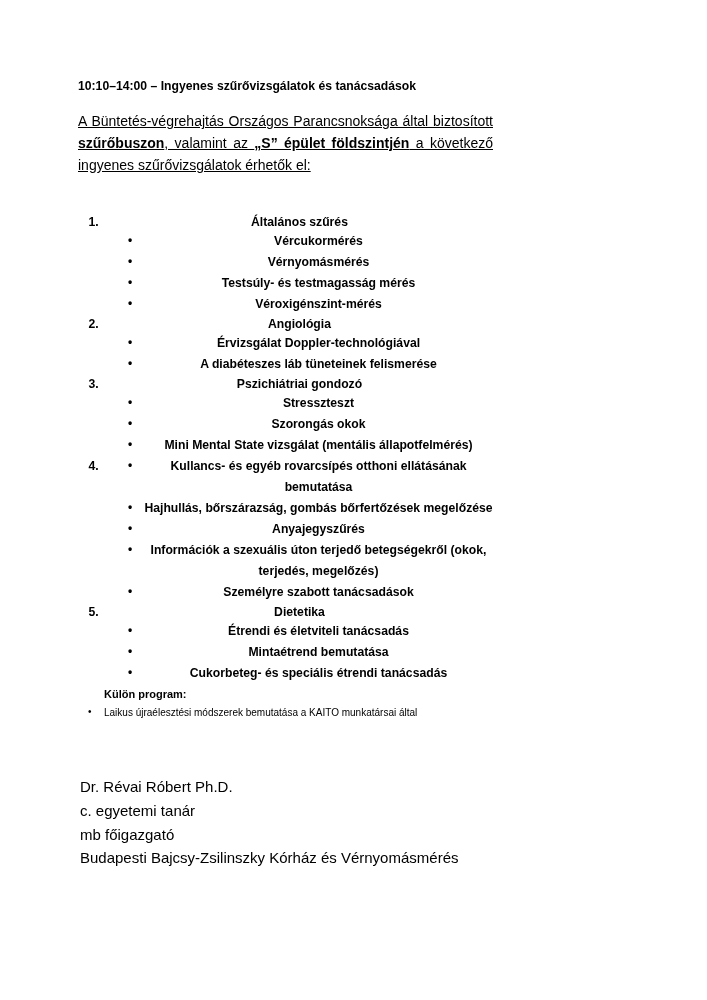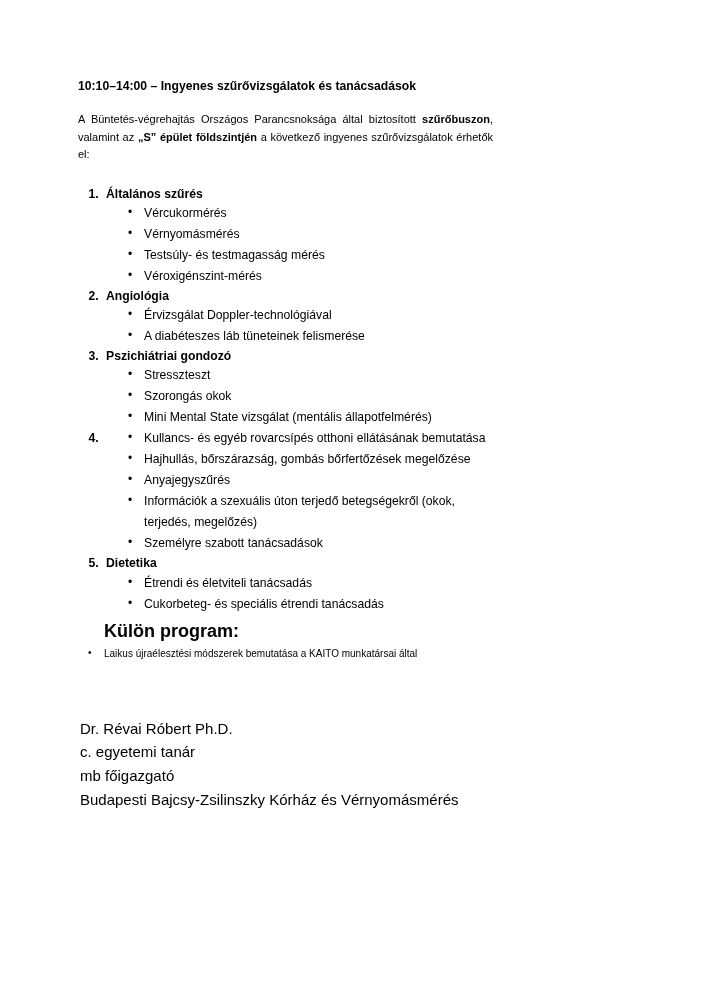--- a/index.html
+++ b/index.html
@@ -22,65 +22,67 @@
     padding: 78px 74px 4px 78px;
     background: #ffffff;
   }
   .doc-title {
     font-size: 12.2px;
     font-weight: bold;
     line-height: 1.35;
     margin: 0 0 17px 0;
   }
   .intro {
-    font-size: 11px;
+    font-size: 14px;
     line-height: 1.55;
     text-align: justify;
-    margin: 0 0 22px 0;
+    margin: 0 0 36px 0;
+    text-decoration: underline;
   }
   .intro b { font-weight: bold; }
 
   ol.sections {
     margin: 0;
     padding: 0 0 0 24px;
     list-style: decimal;
     font-size: 12.2px;
+    text-align: center;
   }
   ol.sections > li {
     font-weight: bold;
     line-height: 1.5;
     margin: 0 0 0 0;
     padding-left: 4px;
   }
   ol.sections > li > .sec-title {
     font-weight: bold;
   }
   ul.bullets {
     margin: 0 0 0 0;
     padding: 0 0 0 22px;
     list-style: none;
     font-weight: normal;
   }
   ul.bullets > li {
     position: relative;
-    font-weight: normal;
+    font-weight: bold;
     line-height: 1.72;
     padding-left: 16px;
     font-size: 12.2px;
   }
   ul.bullets > li:before {
     content: "•";
     position: absolute;
     left: 0;
     top: -1px;
     font-size: 12px;
     line-height: 1.72;
   }
   .extra-title {
-    font-size: 18px;
+    font-size: 11px;
     font-weight: bold;
     margin: 2px 0 0 26px;
     line-height: 1.6;
   }
   ul.extra-bullets {
     margin: 0;
     padding: 0 0 0 4px;
     list-style: none;
   }
   ul.extra-bullets > li {
@@ -148,20 +150,21 @@
         <li>Anyajegyszűrés</li>
         <li>Információk a szexuális úton terjedő betegségekről (okok, terjedés, megelőzés)</li>
         <li>Személyre szabott tanácsadások</li>
       </ul>
     </li>
 
     <li>
       <span class="sec-title">Dietetika</span>
       <ul class="bullets">
         <li>Étrendi és életviteli tanácsadás</li>
+        <li>Mintaétrend bemutatása</li>
         <li>Cukorbeteg- és speciális étrendi tanácsadás</li>
       </ul>
     </li>
 
   </ol>
 
   <div class="extra-title">Külön program:</div>
   <ul class="extra-bullets">
     <li>Laikus újraélesztési módszerek bemutatása a KAITO munkatársai által</li>
   </ul>

